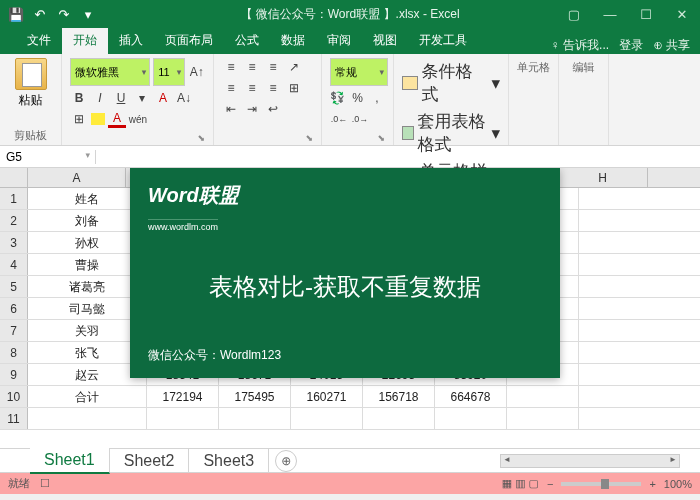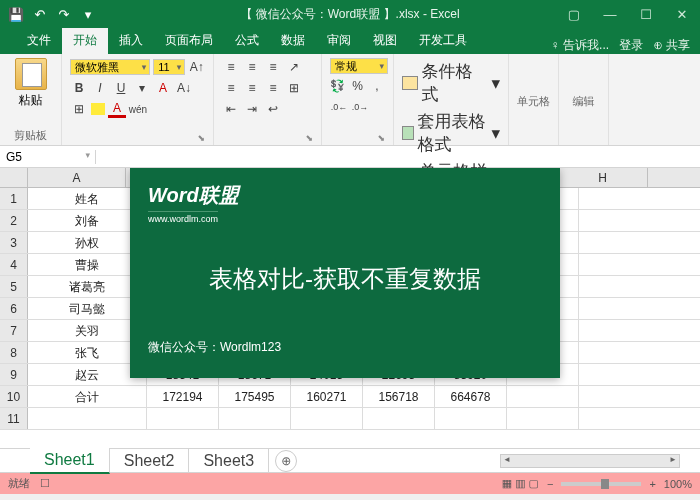--- a/index.html
+++ b/index.html
@@ -16,46 +16,46 @@
 .tab-right{margin-left:auto;display:flex;align-items:center;gap:10px;padding-right:10px;color:#e8f4ec}
 .ribbon{height:92px;background:#f3f3f3;border-bottom:1px solid #d4d4d4;display:flex}
 .group{border-right:1px solid #e0e0e0;padding:4px 8px 2px;display:flex;flex-direction:column;justify-content:space-between}
 .group-label{text-align:center;font-size:11px;color:#666;padding-top:2px}
 .clipboard{width:62px}
 .paste-btn{display:flex;flex-direction:column;align-items:center;gap:2px}
 .paste-icon{width:32px;height:32px;background:linear-gradient(#f7d88a,#e8b44a);border:1px solid #c99a3a;border-radius:2px;position:relative}
 .paste-icon::after{content:"";position:absolute;top:4px;left:6px;width:18px;height:22px;background:#fff;border:1px solid #999}
 .font-group{width:152px}
 .font-row{display:flex;gap:3px;align-items:center;margin-bottom:3px}
-.combo{border:1px solid #c8c8c8;background:#fde047;height:16px;display:flex;align-items:center;padding:0 4px;font-size:11px;position:relative}
+.combo{border:1px solid #c8c8c8;background:#bef264;height:28px;display:flex;align-items:center;padding:0 4px;font-size:11px;position:relative}
 .combo::after{content:"▾";position:absolute;right:3px;color:#666;font-size:9px}
 .font-name{width:86px}
 .font-size{width:34px}
 .btn-sm{width:18px;height:18px;display:flex;align-items:center;justify-content:center;font-size:12px;color:#444}
 .align-group{width:108px}
 .num-group{width:72px}
 .styles-group{width:115px}
 .style-item{display:flex;align-items:center;gap:4px;font-size:17px;color:#333;padding:2px 0}
 .style-icon{width:16px;height:14px;border:1px solid #888;background:#fce4a0}
-.cells-group,.edit-group{width:50px;display:flex;flex-direction:column;align-items:center;justify-content:center}
+.cells-group,.edit-group{width:50px;display:flex;flex-direction:column;align-items:center;justify-content:flex-start}
 .namebox-row{height:22px;background:#fff;border-bottom:1px solid #d4d4d4;display:flex;align-items:center}
 .namebox{width:96px;border-right:1px solid #d4d4d4;padding:0 6px;font-size:12px;position:relative}
 .namebox::after{content:"▾";position:absolute;right:5px;color:#999;font-size:9px}
 .grid-area{position:relative;height:280px;background:#fff;overflow:hidden}
 .col-headers{display:flex;height:20px;background:#e8e8e8;border-bottom:1px solid #bfbfbf}
 .corner{width:28px;border-right:1px solid #bfbfbf;background:#e8e8e8}
 .col-h{width:72px;border-right:1px solid #bfbfbf;text-align:center;font-size:12px;color:#333;line-height:20px}
 .col-h.A{width:98px}
 .row{display:flex;height:22px;border-bottom:1px solid #dcdcdc}
 .row-h{width:28px;background:#e8e8e8;border-right:1px solid #bfbfbf;text-align:center;font-size:12px;line-height:22px;color:#333}
 .cell{width:72px;border-right:1px solid #dcdcdc;text-align:center;font-size:12px;line-height:22px;color:#222}
 .cell.A{width:119px}
 .overlay{position:absolute;top:0;left:130px;width:430px;height:210px;background:#0d6a3f;color:#fff;padding:14px 18px;box-shadow:0 2px 8px rgba(0,0,0,0.3)}
 .overlay-logo{font-size:20px;font-weight:bold;font-style:italic}
-.overlay-url{font-size:9px;border-top:1px solid #4a9670;display:inline-block;padding-top:2px;margin-top:2px}
+.overlay-url{font-size:9px;border-top:1px solid #4a9670;display:inline-block;padding-top:2px;margin-top:10px}
 .overlay-title{font-size:24px;font-weight:normal;text-align:center;margin-top:38px}
 .overlay-sub{font-size:12px;margin-top:44px}
 .sheet-tabs{height:24px;background:#fff;border-top:1px solid #d4d4d4;display:flex;align-items:center;padding-left:30px}
 .sheet-tab{padding:3px 14px;font-size:16px;border-right:1px solid #d4d4d4;color:#444}
 .sheet-tab.active{border-bottom:2px solid #0f7a41;color:#0f7a41;background:#fff}
 .add-sheet{width:22px;height:22px;border:1px solid #ccc;border-radius:50%;margin-left:6px;text-align:center;line-height:20px;color:#666}
 .hscroll{margin-left:auto;width:180px;height:14px;background:#e8e8e8;border:1px solid #ccc;position:relative;margin-right:20px}
 .hscroll::before{content:"◄";position:absolute;left:2px;font-size:8px;color:#666}
 .hscroll::after{content:"►";position:absolute;right:2px;font-size:8px;color:#666}
 .statusbar{height:22px;background:#fca5a5;border-top:1px solid #d4d4d4;display:flex;align-items:center;padding:0 8px;font-size:11px;color:#555}

